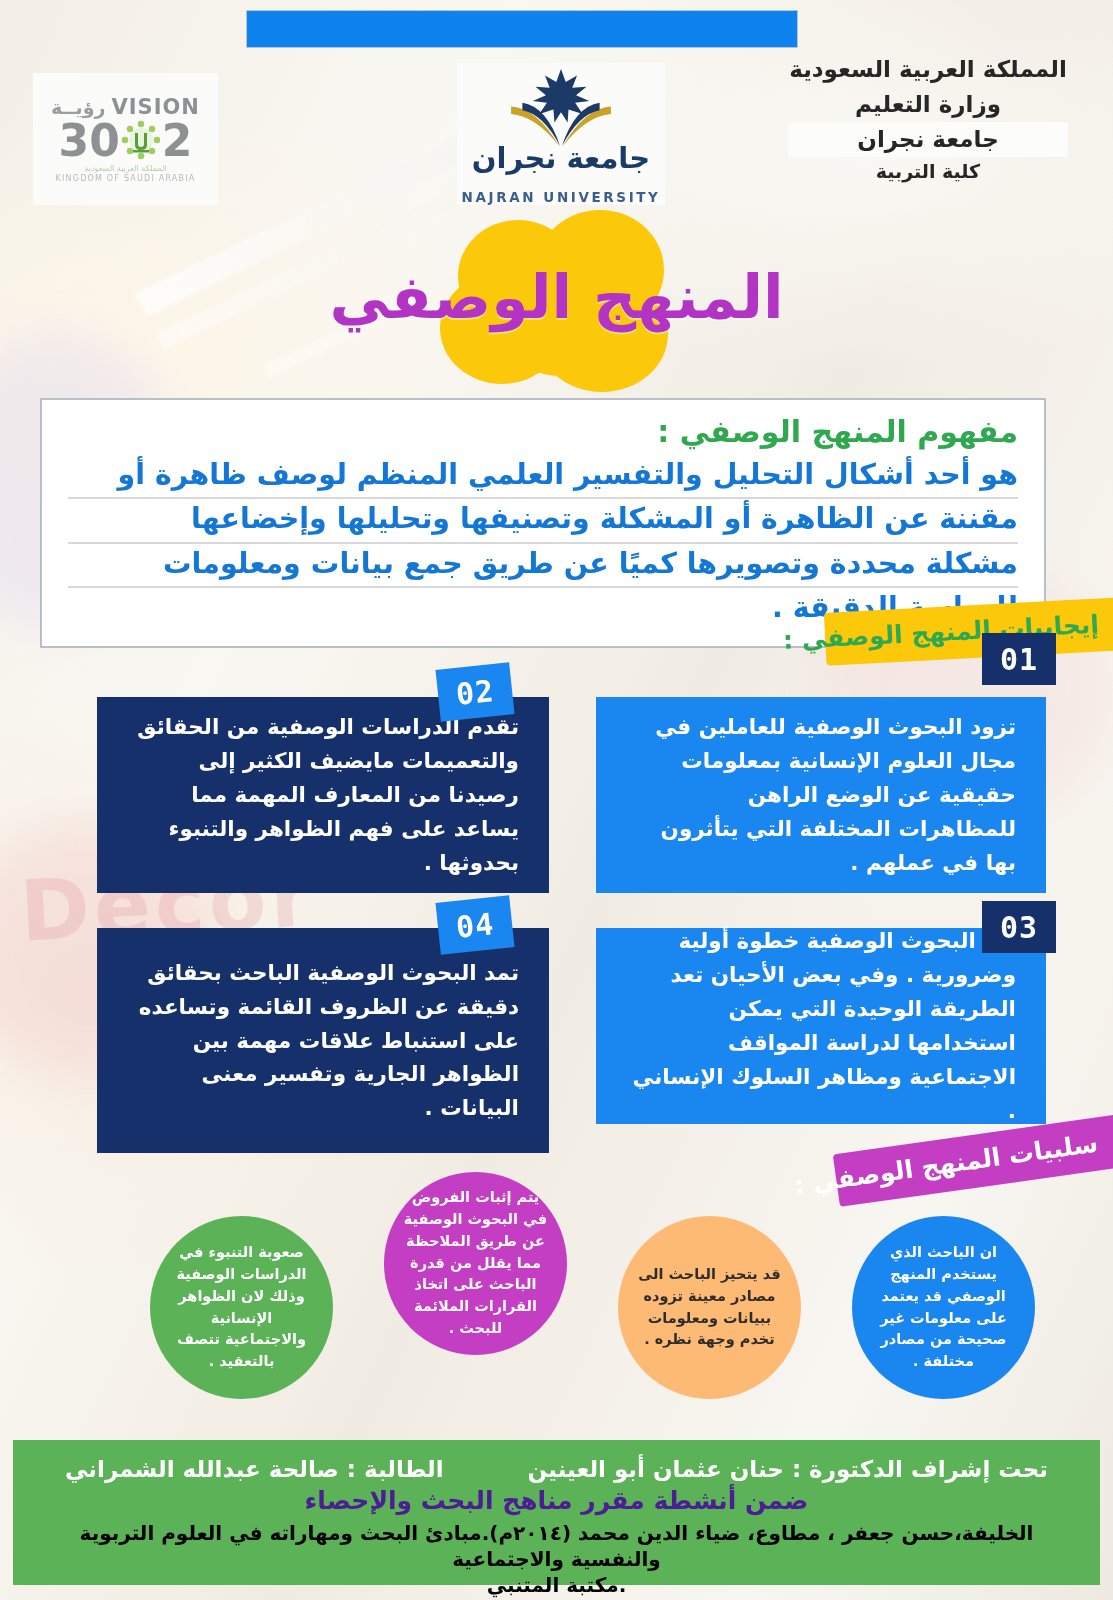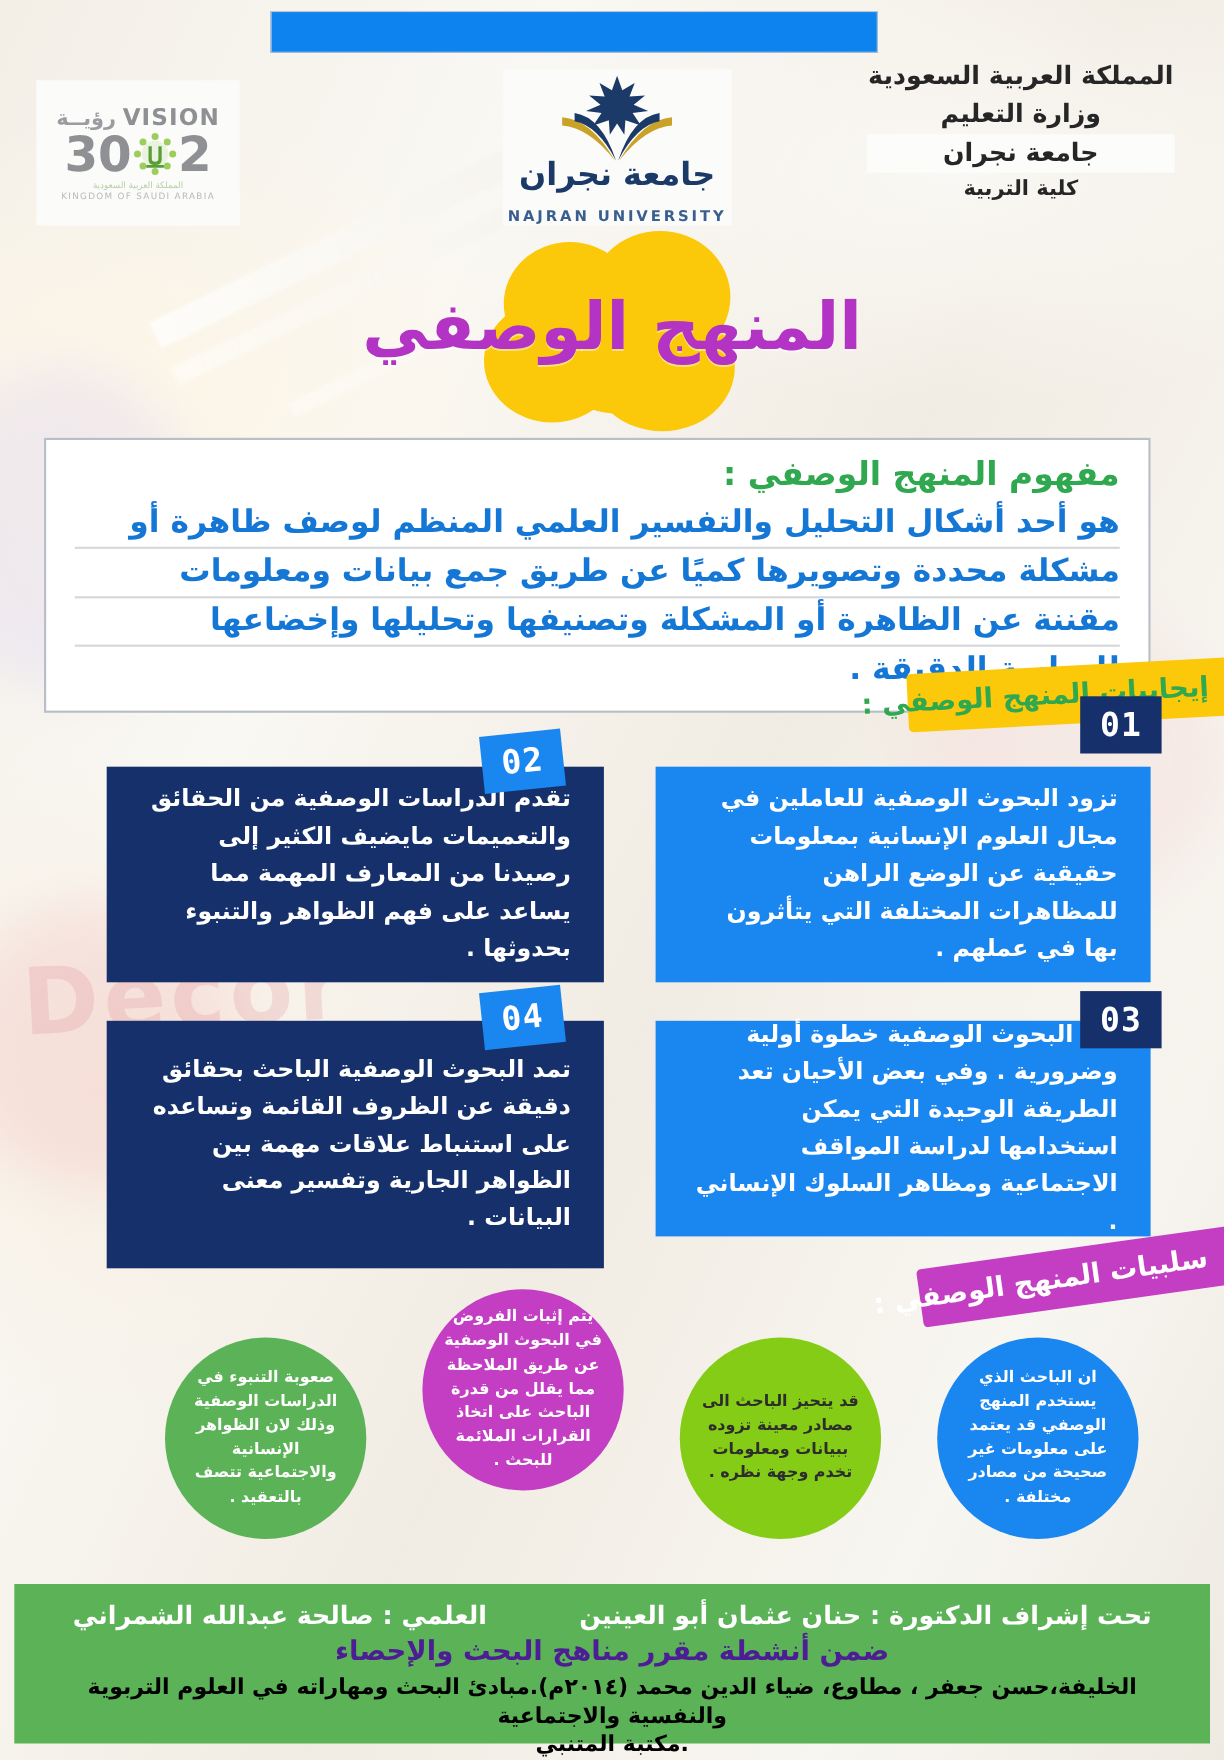--- a/index.html
+++ b/index.html
@@ -261,21 +261,21 @@
     padding: 22px 18px;
   }
   .circle p {
     font-size: 14.5px;
     font-weight: 700;
     line-height: 1.5;
     text-align: center;
   }
   .c-green  { left: 150px;  top: 1216px; background: #5cb257; }
   .c-purple { left: 384px;  top: 1172px; background: #c43ec4; }
-  .c-yellow { left: 618px;  top: 1216px; background: #84cc16; }
+  .c-yellow { left: 618px;  top: 1216px; background: #fdba74; }
   .c-blue   { left: 852px;  top: 1216px; background: #1a86f0; }
   .c-green p, .c-purple p, .c-blue p { color: #ffffff; }
   .c-yellow p { color: #2d2d2d; }
 
   
   .footer {
     position: absolute;
     left: 13px; top: 1440px;
     width: 1087px; height: 145px;
     background: #5cb257;
@@ -377,22 +377,22 @@
       <span class="c4"></span>
         <span class="c5"></span>
     </div>
   </div>
   <div class="main-title">المنهج الوصفي</div>
 
   <div class="concept-box">
     <div class="concept-title">مفهوم المنهج الوصفي :</div>
     <div class="concept-body">
       <div class="concept-line">هو أحد أشكال التحليل والتفسير العلمي المنظم لوصف ظاهرة أو</div>
+      <div class="concept-line">مقننة عن الظاهرة أو المشكلة وتصنيفها وتحليلها وإخضاعها</div>
       <div class="concept-line">مشكلة محددة وتصويرها كميًا عن طريق جمع بيانات ومعلومات</div>
-      <div class="concept-line">مقننة عن الظاهرة أو المشكلة وتصنيفها وتحليلها وإخضاعها</div>
       <div class="concept-line">للدراسة الدقيقة .</div>
     </div>
   </div>
 
   <div class="ribbon ribbon-pos">إيجابيات المنهج الوصفي :</div>
 
   <div class="num-box box-blue" id="box01">
     <p>تزود البحوث الوصفية للعاملين في مجال العلوم الإنسانية بمعلومات حقيقية عن الوضع الراهن للمظاهرات المختلفة التي يتأثرون بها في عملهم .</p>
   </div>
   <div class="badge badge-navy" id="bad01">01</div>
@@ -423,20 +423,20 @@
   <div class="circle c-yellow">
     <p>قد يتحيز الباحث الى مصادر معينة تزوده ببيانات ومعلومات تخدم وجهة نظره .</p>
   </div>
   <div class="circle c-blue">
     <p>ان الباحث الذي يستخدم المنهج الوصفي قد يعتمد على معلومات غير صحيحة من مصادر مختلفة .</p>
   </div>
 
   <div class="footer">
     <div class="footer-row1">
       <span>تحت إشراف الدكتورة : حنان عثمان أبو العينين</span>
-      <span>العلمي : صالحة عبدالله الشمراني</span>
+      <span>الطالبة : صالحة عبدالله الشمراني</span>
     </div>
     <div class="footer-course">ضمن أنشطة مقرر مناهج البحث والإحصاء</div>
     <div class="footer-ref">الخليفة،حسن جعفر ، مطاوع، ضياء الدين محمد (٢٠١٤م).مبادئ البحث ومهاراته في العلوم التربوية والنفسية والاجتماعية</div>
     <div class="footer-ref">.مكتبة المتنبي</div>
   </div>
 
 </div>
 
 </body></html>

